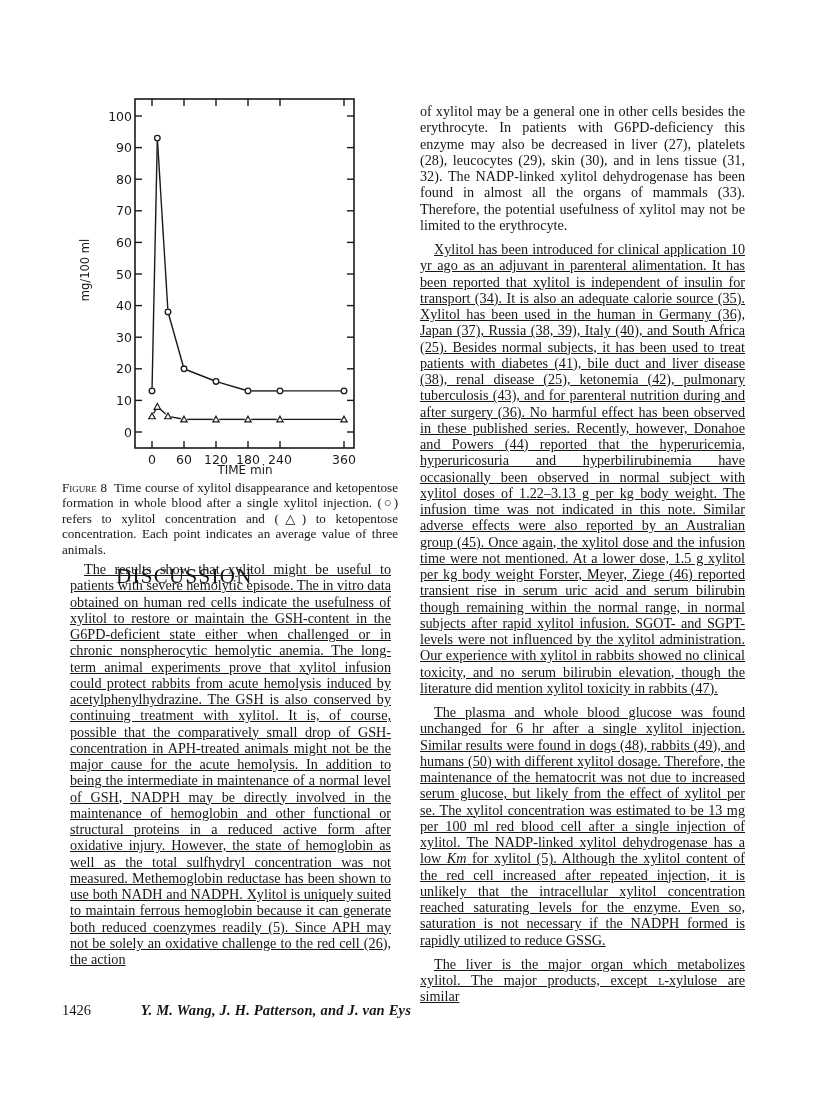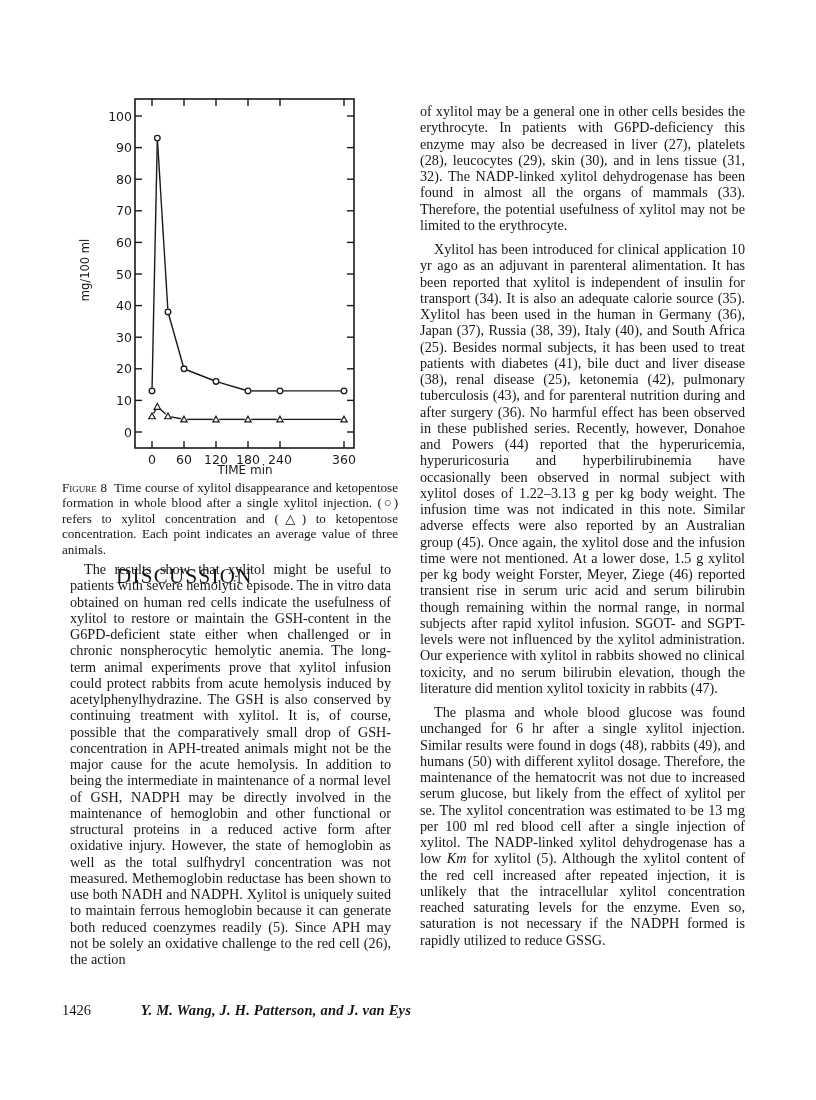--- a/index.html
+++ b/index.html
@@ -1,20 +1,20 @@
 <!DOCTYPE html>
 <html><head>
 <meta charset="utf-8">
 <style>
   html, body { margin: 0; padding: 0; background: #ffffff; }
   body { width: 816px; height: 1100px; position: relative; overflow: hidden;
          font-family: "Liberation Serif", "DejaVu Serif", serif; color: #161616; }
   .col { position: absolute; font-size: 14.2px; line-height: 16.25px; text-align: justify; }
   .col p { margin: 8px; }
-  .col p.indent { text-indent: 14px; }
+  .col p.indent { text-indent: 14px; text-decoration: underline; }
   #right-col { left: 412px; top: 95px; width: 341px; }
   #figure { position: absolute; left: 62px; top: 60px; width: 337px; height: 420px; }
   #figure svg { position: absolute; left: 0; top: 0; }
   #figure svg text { font-family: "DejaVu Sans", "Liberation Sans", sans-serif; fill: #1a1a1a; }
   #caption { position: absolute; left: 62px; top: 480px; width: 336px; font-size: 13.1px; line-height: 15.4px; text-align: justify; }
   #caption .fig-label { font-variant: small-caps; }
   #discussion-heading { position: absolute; left: 116px; top: 564px; font-size: 21px; letter-spacing: 1.3px; margin: 0; font-weight: normal; }
   #left-body { position: absolute; left: 62px; top: 553px; width: 337px; }
   #footer { position: absolute; left: 62px; top: 1002px; width: 700px; font-size: 14.5px; }
   #footer .page-num { display: inline-block; width: 60px; }
@@ -132,18 +132,19 @@
 <h2 id="discussion-heading">DISCUSSION</h2>
 
 <div id="left-body" class="col" style="position:absolute;">
   <p class="indent">The results show that xylitol might be useful to patients with severe hemolytic episode. The in vitro data obtained on human red cells indicate the usefulness of xylitol to restore or maintain the GSH-content in the G6PD-deficient state either when challenged or in chronic nonspherocytic hemolytic anemia. The long-term animal experiments prove that xylitol infusion could protect rabbits from acute hemolysis induced by acetylphenylhydrazine. The GSH is also conserved by continuing treatment with xylitol. It is, of course, possible that the comparatively small drop of GSH-concentration in APH-treated animals might not be the major cause for the acute hemolysis. In addition to being the intermediate in maintenance of a normal level of GSH, NADPH may be directly involved in the maintenance of hemoglobin and other functional or structural proteins in a reduced active form after oxidative injury. However, the state of hemoglobin as well as the total sulfhydryl concentration was not measured. Methemoglobin reductase has been shown to use both NADH and NADPH. Xylitol is uniquely suited to maintain ferrous hemoglobin because it can generate both reduced coenzymes readily (5). Since APH may not be solely an oxidative challenge to the red cell (26), the action</p>
 </div>
 
 <div id="right-col" class="col">
   <p>of xylitol may be a general one in other cells besides the erythrocyte. In patients with G6PD-deficiency this enzyme may also be decreased in liver (27), platelets (28), leucocytes (29), skin (30), and in lens tissue (31, 32). The NADP-linked xylitol dehydrogenase has been found in almost all the organs of mammals (33). Therefore, the potential usefulness of xylitol may not be limited to the erythrocyte.</p>
   <p class="indent">Xylitol has been introduced for clinical application 10 yr ago as an adjuvant in parenteral alimentation. It has been reported that xylitol is independent of insulin for transport (34). It is also an adequate calorie source (35). Xylitol has been used in the human in Germany (36), Japan (37), Russia (38, 39), Italy (40), and South Africa (25). Besides normal subjects, it has been used to treat patients with diabetes (41), bile duct and liver disease (38), renal disease (25), ketonemia (42), pulmonary tuberculosis (43), and for parenteral nutrition during and after surgery (36). No harmful effect has been observed in these published series. Recently, however, Donahoe and Powers (44) reported that the hyperuricemia, hyperuricosuria and hyperbilirubinemia have occasionally been observed in normal subject with xylitol doses of 1.22–3.13 g per kg body weight. The infusion time was not indicated in this note. Similar adverse effects were also reported by an Australian group (45). Once again, the xylitol dose and the infusion time were not mentioned. At a lower dose, 1.5 g xylitol per kg body weight Forster, Meyer, Ziege (46) reported transient rise in serum uric acid and serum bilirubin though remaining within the normal range, in normal subjects after rapid xylitol infusion. SGOT- and SGPT-levels were not influenced by the xylitol administration. Our experience with xylitol in rabbits showed no clinical toxicity, and no serum bilirubin elevation, though the literature did mention xylitol toxicity in rabbits (47).</p>
   <p class="indent"><span>The plasma and whole blood glucose was found unchanged for 6 hr after a single xylitol injection. Similar results were found in dogs (48), rabbits (49), and humans (50) with different xylitol dosage. Therefore, the maintenance of the hematocrit was not due to increased serum glucose, but likely from the effect of xylitol per se. The xylitol concentration was estimated to be 13 mg per 100 ml red blood cell after a single injection of xylitol. The NADP-linked xylitol dehydrogenase has a low </span><span class="ks">Km</span><span> for xylitol (5). Although the xylitol content of the red cell increased after repeated injection, it is unlikely that the intracellular xylitol concentration reached saturating levels for the enzyme. Even so, saturation is not necessary if the NADPH formed is rapidly utilized to reduce GSSG.</span></p>
+  <p class="indent" style="margin-top:4px;"><span>The liver is the major organ which metabolizes xylitol. The major products, except </span><span class="sc">l</span><span>-xylulose are similar</span></p>
 </div>
 
 <div id="footer">
   <span class="page-num">1426</span>
   <span class="authors">Y. M. Wang, J. H. Patterson, and J. van Eys</span>
 </div>
 
 </body></html>

